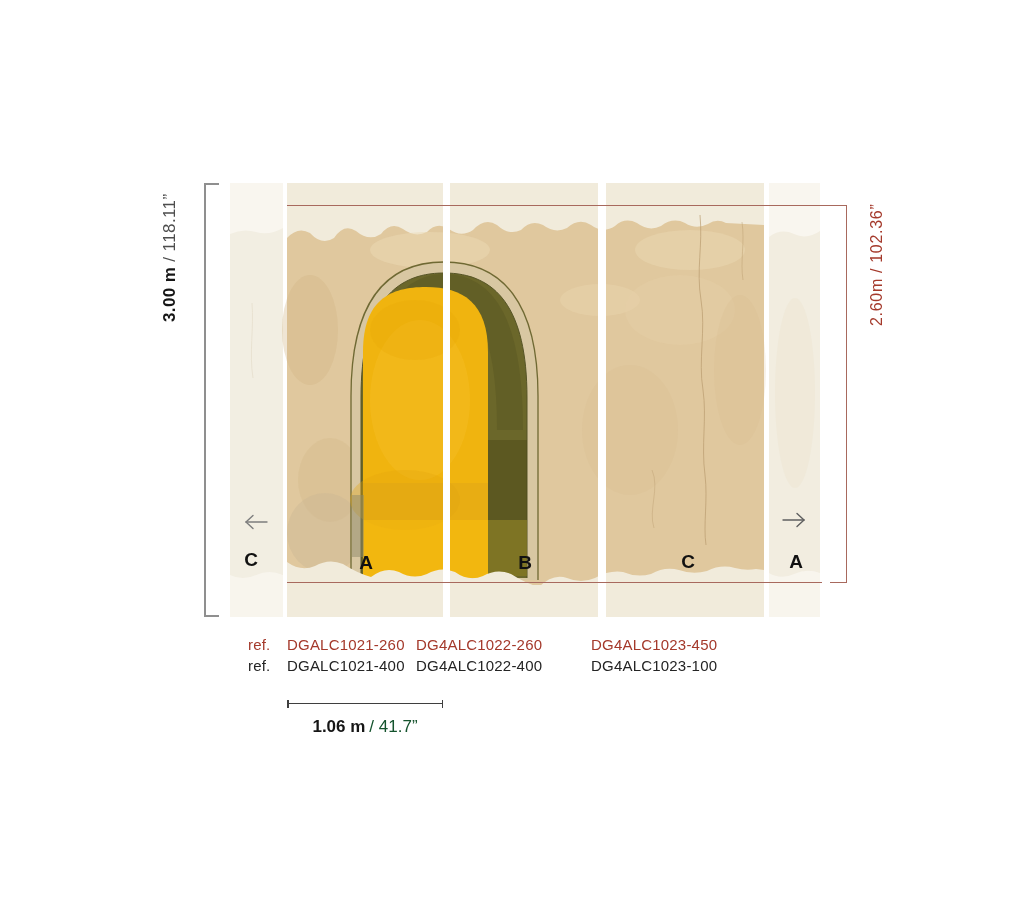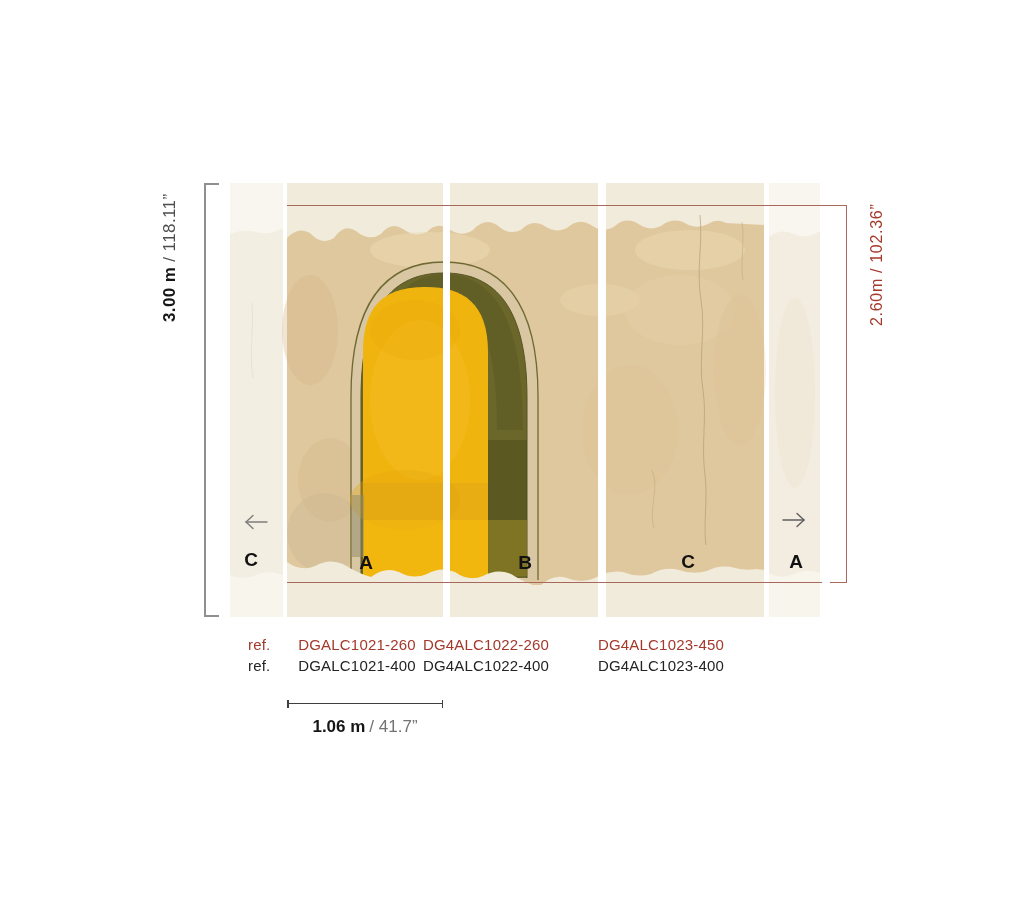--- a/index.html
+++ b/index.html
@@ -31,35 +31,35 @@
   .dim-right .metric   { color:#a4392b; }
   .dim-right .imperial { color:#a4392b; margin-left:5px; }
 
   
   .width-line { left:287px; top:703px; width:156px; height:0; border-top:1.5px solid #3f3f3f; }
   .width-line .tick { position:absolute; top:-4px; width:1.5px; height:8px; background:#3f3f3f; }
   .width-line .tick-l { left:0; }
   .width-line .tick-r { right:0; }
   .width-label { left:287px; top:717px; width:156px; text-align:center; font-size:17px; white-space:nowrap; }
   .width-label .metric   { font-weight:bold; color:#161616;margin-top:16px; }
-  .width-label .imperial { color:#737373; margin-left:4px;text-align:right; }
+  .width-label .imperial { color:#14532d; margin-left:4px;text-align:right; }
 
   
   .panel-letter {
     transform:translate(-50%,-50%); font-size:19px; font-weight:bold; color:#111111; line-height:1;
   }
   .arrow { transform:translate(-50%,-50%); width:26px; height:18px; }
   .arrow svg { display:block; }
 
   
   .ref-row { left:0; top:0; width:912px; height:18px; font-size:15px; letter-spacing:.2px; }
   .ref-row-260 { top:636px; color:#a4392b; }
   .ref-row-300 { top:657px; color:#242424; }
   .ref-label { position:absolute; left:248px; }
-  .ref-code  { position:absolute; width:140px; text-align:center; white-space:nowrap; }
+  .ref-code  { position:absolute; width:140px; white-space:nowrap; }
   .ref-code.c1 { left:287px; }
   .ref-code.c2 { left:416px; }
   .ref-code.c3 { left:591px; }
 
   
   .mural { left:230px; top:183px; width:590px; height:434px; }
 </style>
 </head>
 <body>
 
@@ -177,21 +177,21 @@
   <div class="abs ref-row ref-row-260">
     <span class="ref-label">ref.</span>
     <span class="ref-code c1">DGALC1021-260</span>
     <span class="ref-code c2">DG4ALC1022-260</span>
     <span class="ref-code c3">DG4ALC1023-450</span>
   </div>
   <div class="abs ref-row ref-row-300">
     <span class="ref-label">ref.</span>
     <span class="ref-code c1">DGALC1021-400</span>
     <span class="ref-code c2">DG4ALC1022-400</span>
-    <span class="ref-code c3">DG4ALC1023-400</span>
+    <span class="ref-code c3">DG4ALC1023-100</span>
   </div>
 
   <div class="abs width-line">
     <span class="tick tick-l"></span>
     <span class="tick tick-r"></span>
   </div>
   <div class="abs width-label">
     <span class="metric">1.06 m</span><span class="imperial">/ 41.7”</span>
   </div>
 

